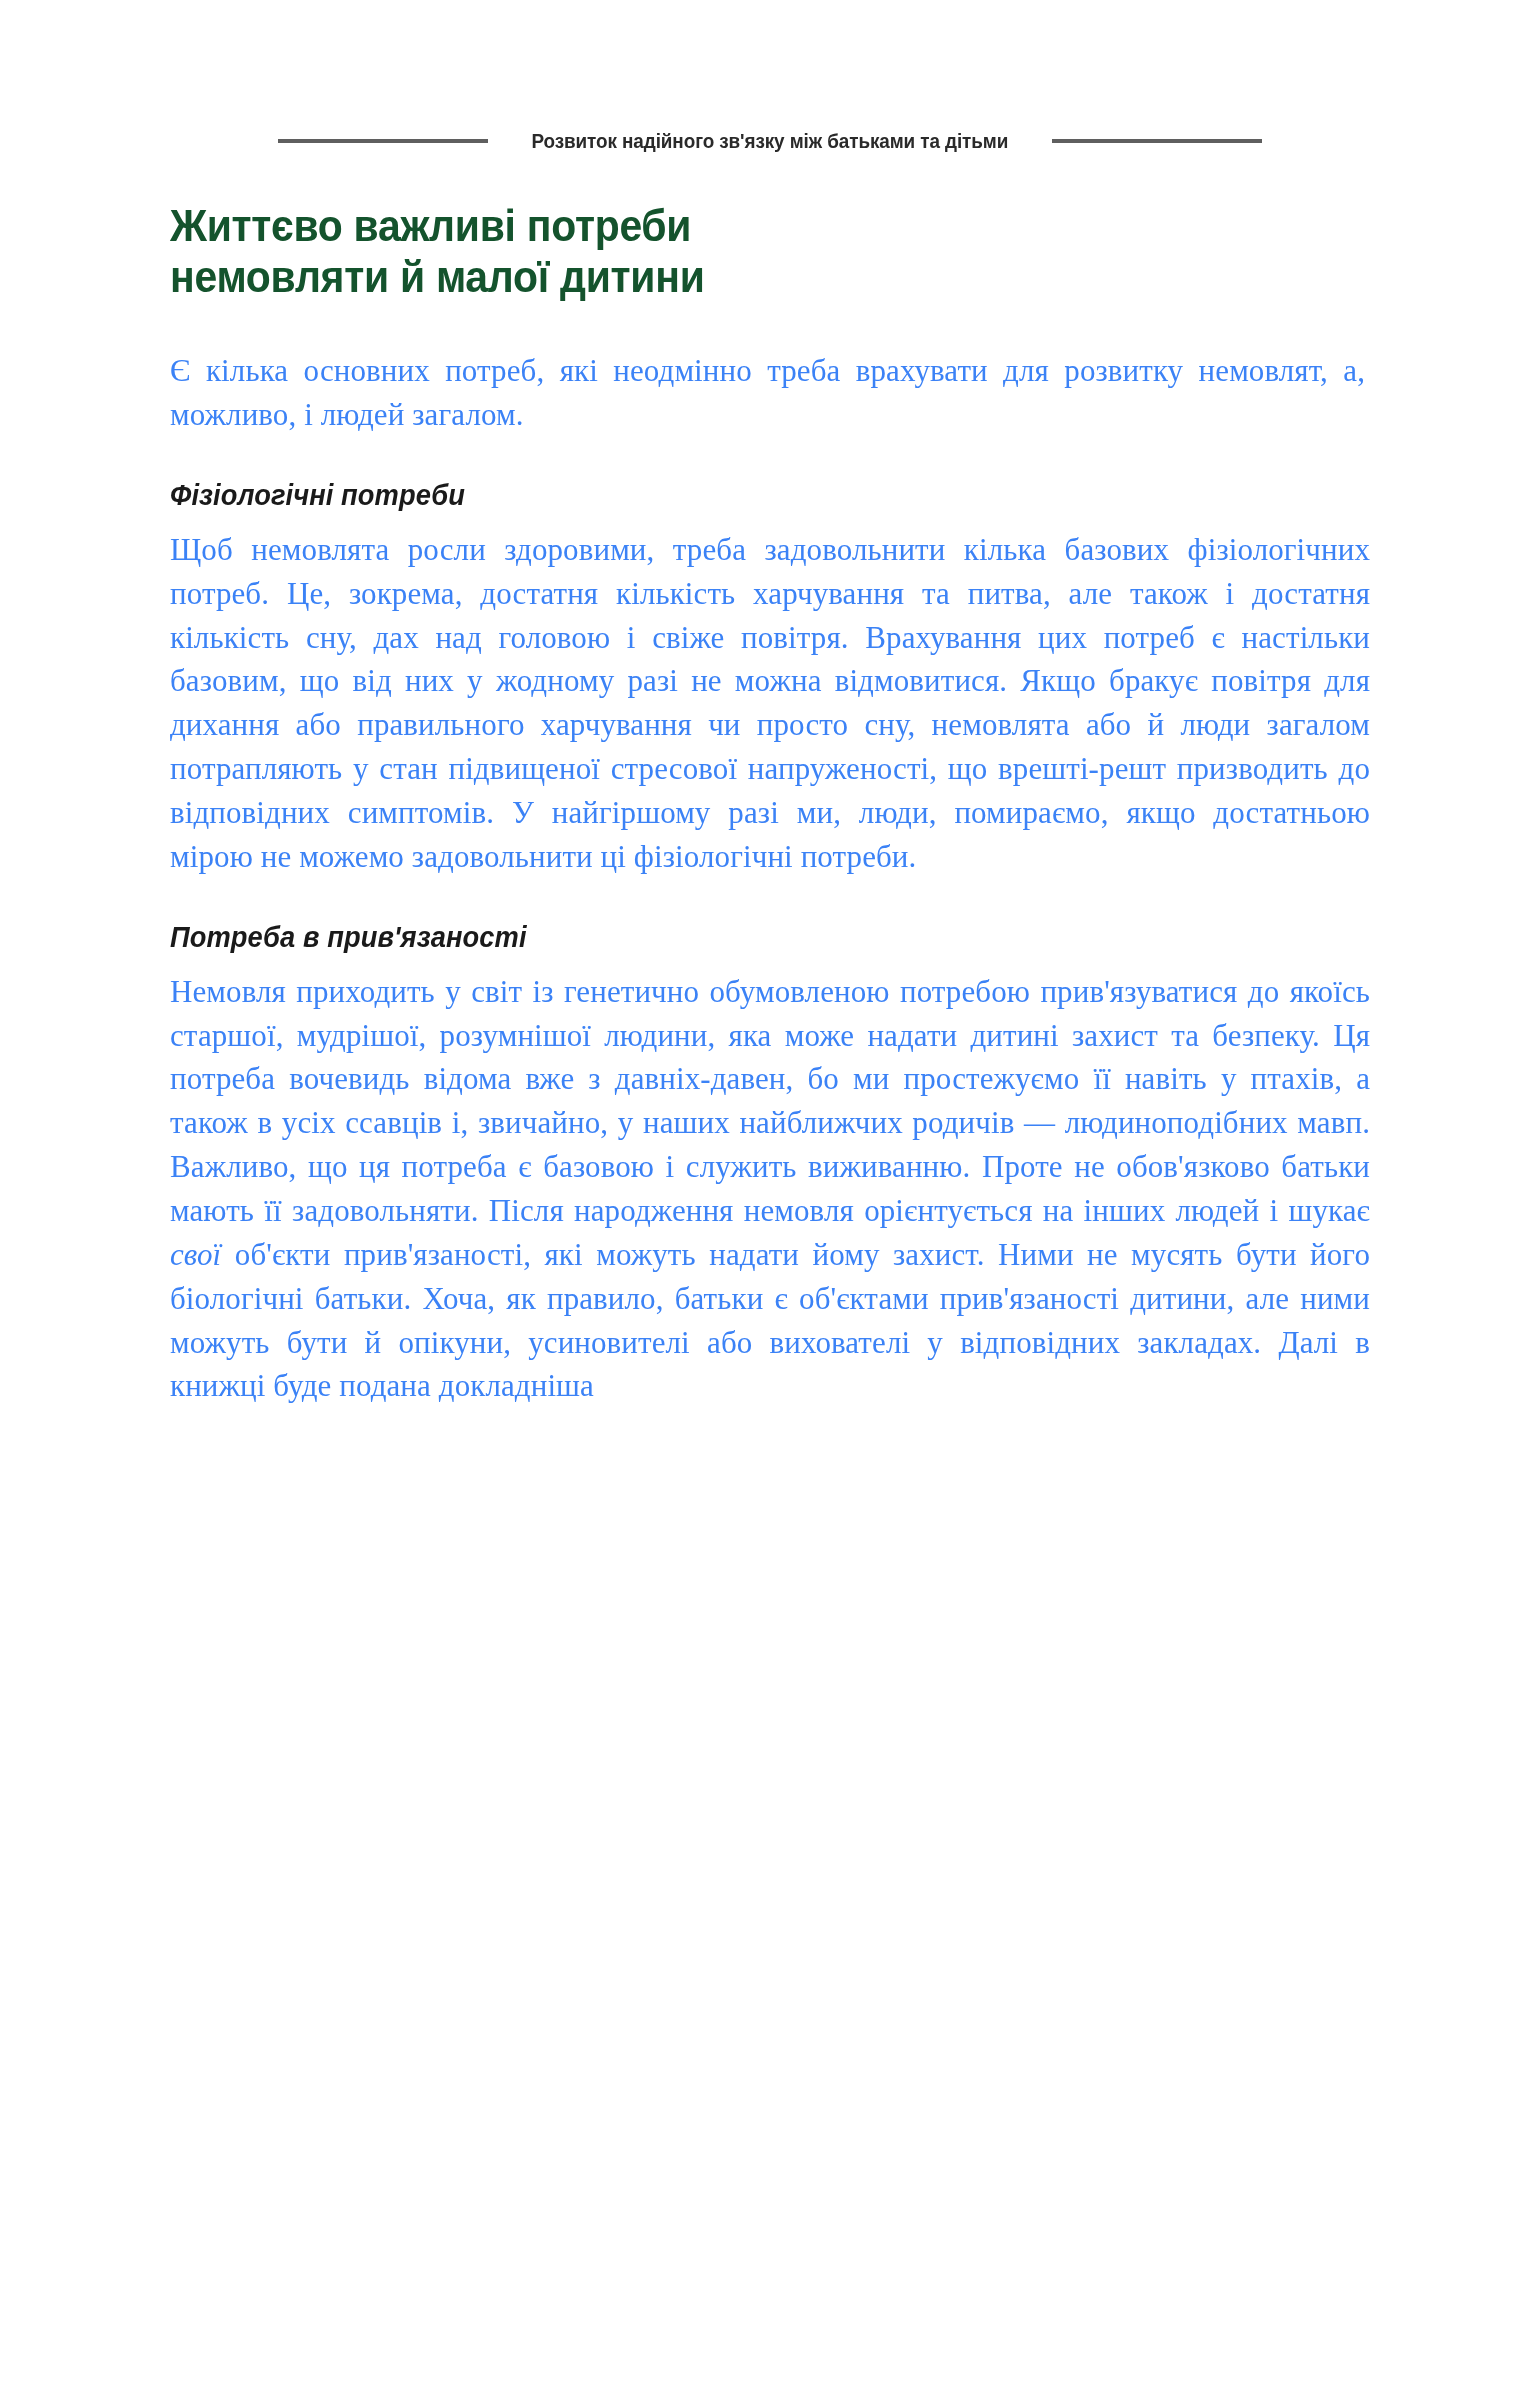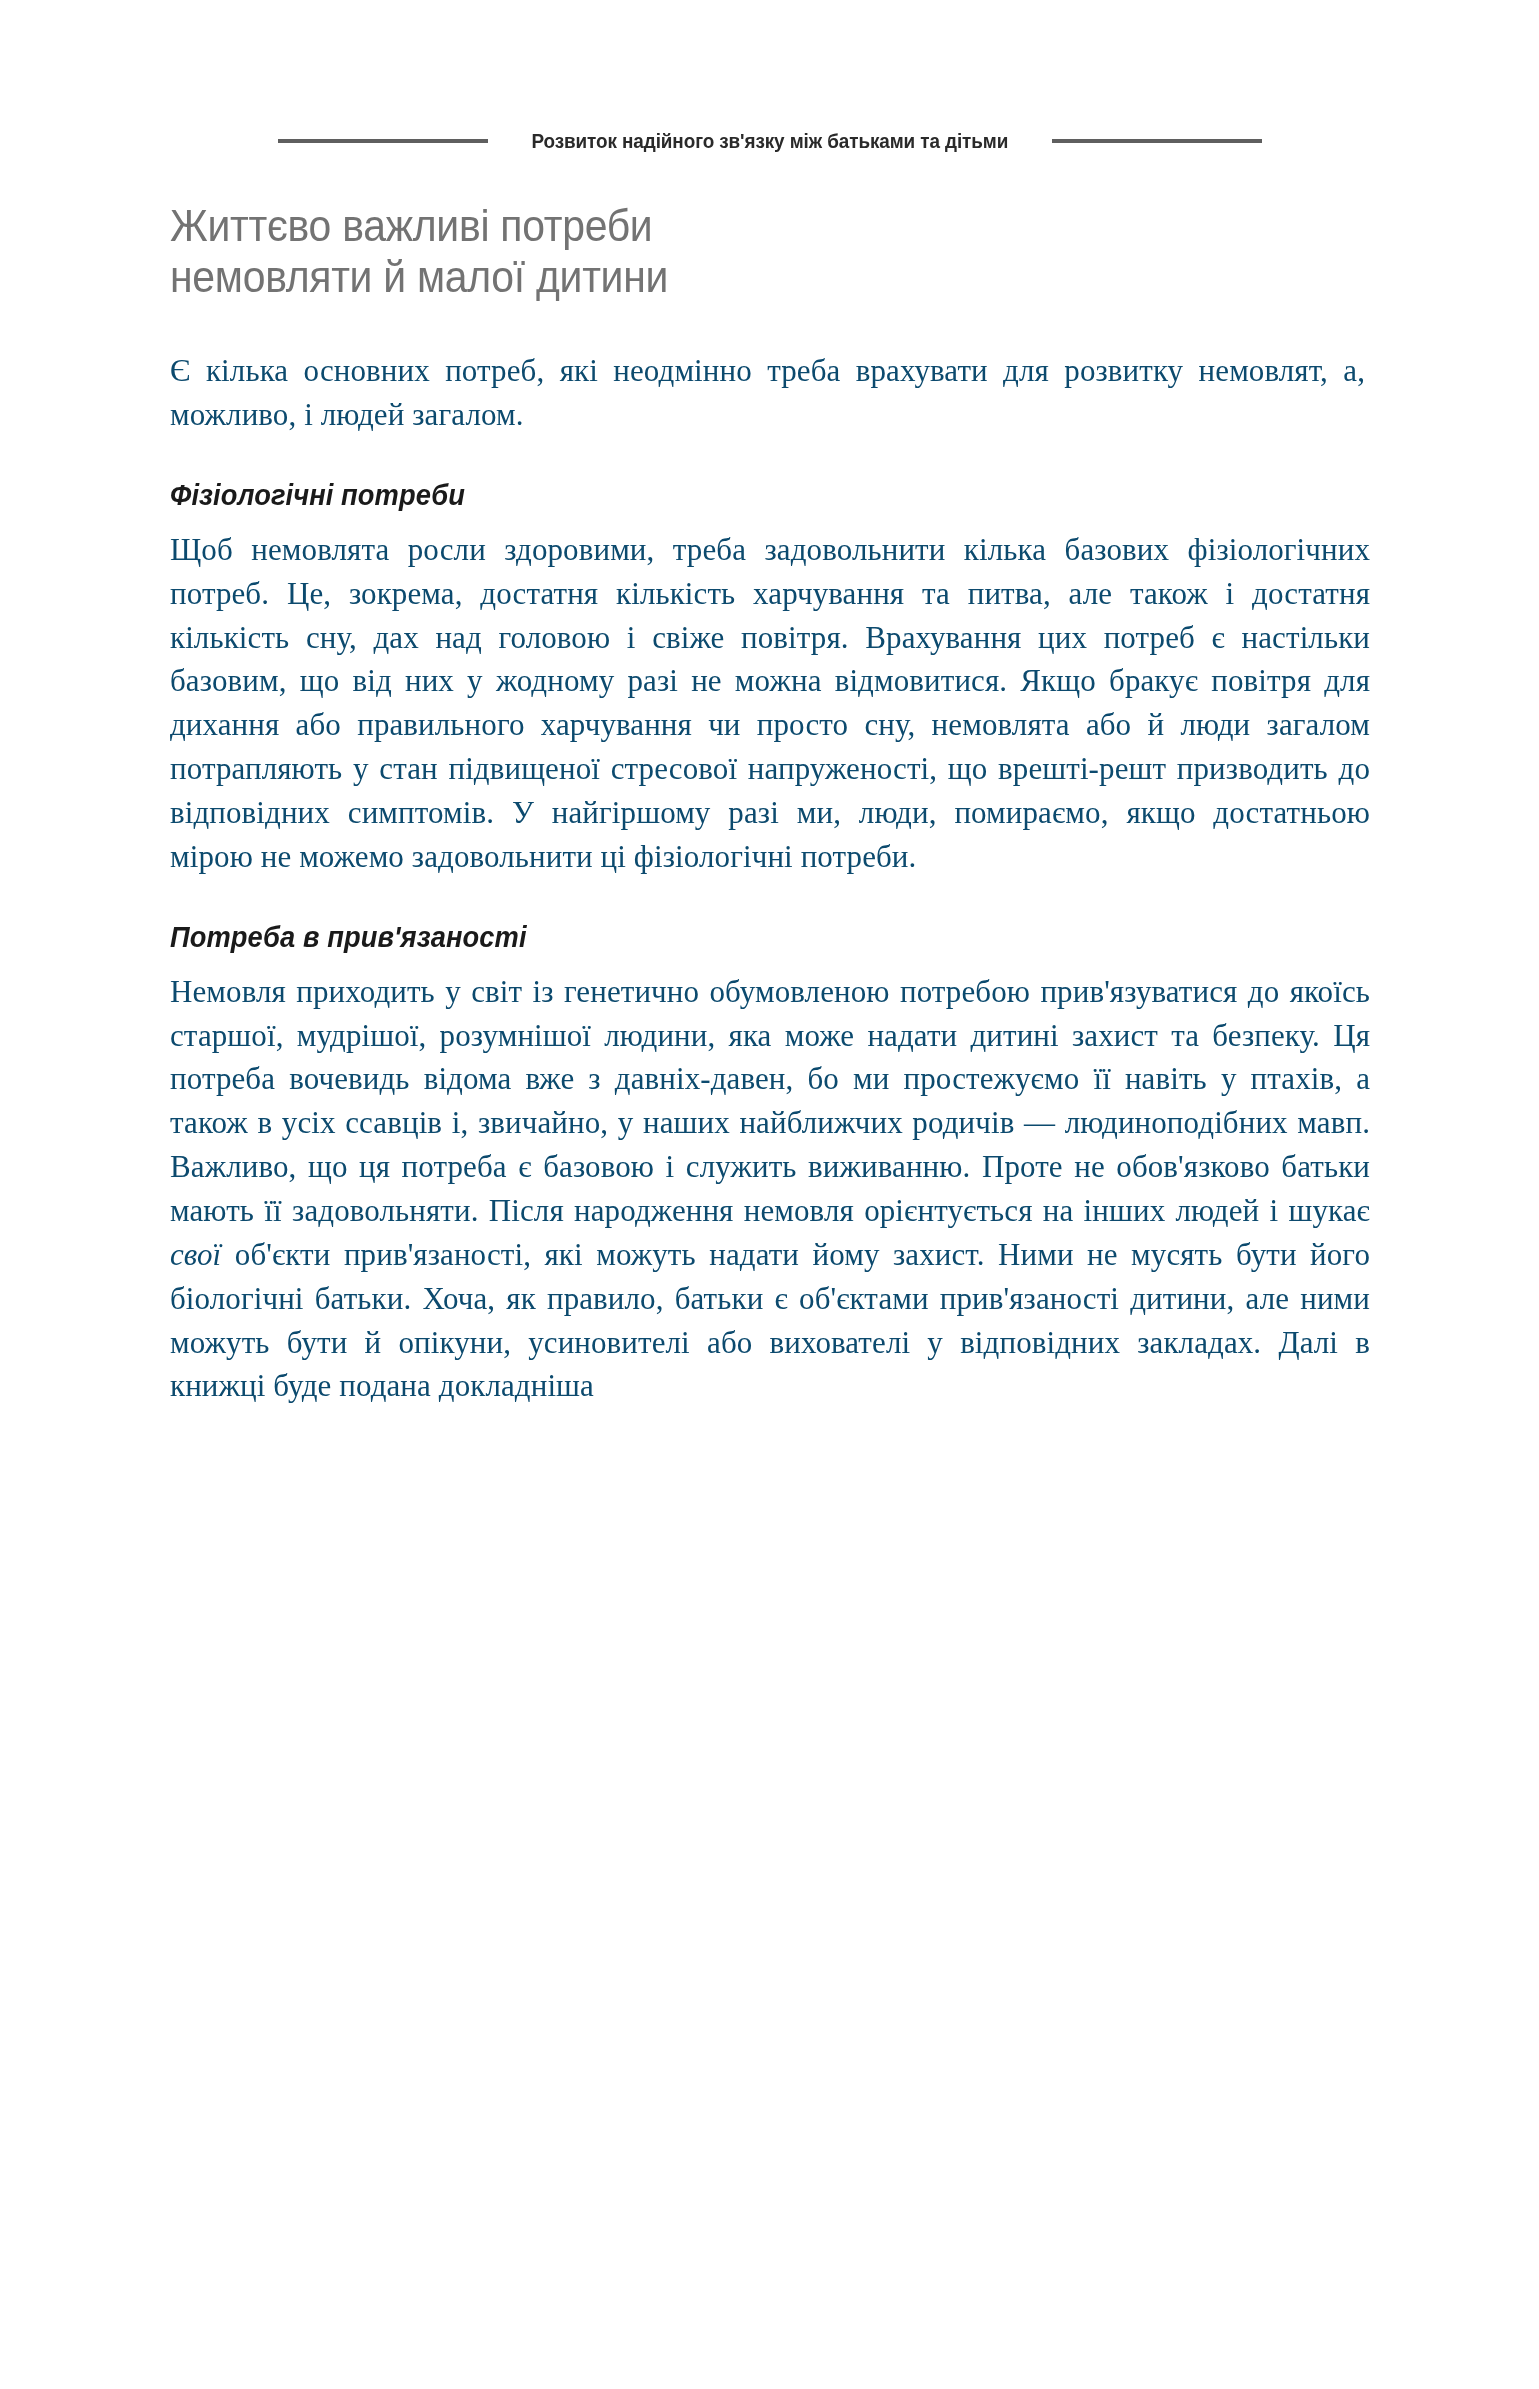--- a/index.html
+++ b/index.html
@@ -51,41 +51,41 @@
     color: #2a2a2a;
     white-space: nowrap;
     transform: scaleX(0.90);
     transform-origin: center;
   }
 
   
   .chapter-title {
     margin-top: 42px;
     font-family: "Liberation Sans", "DejaVu Sans", sans-serif;
-    font-weight: 400;
+    font-weight: 700;
     font-size: 44px;
     line-height: 1.16;
-    color: #737373;
+    color: #14532d;
     letter-spacing: -0.3px;
   }
   .chapter-title .tline {
     display: block;
     transform: scaleX(0.93);
     transform-origin: left center;
   }
 
   
   .body-text {
     font-family: "Liberation Serif", "DejaVu Serif", serif;
     font-size: 31px;
     line-height: 1.415;
     text-align: justify;
     text-justify: inter-word;
     hyphens: manual;
-    color: #0c4a6e;
+    color: #3b82f6;
     margin: 0;
     letter-spacing: 0.1px;
   }
 
   .intro-paragraph {
     margin-top: 47px;
     width: 1195px;
   }
 
   .section-heading {

